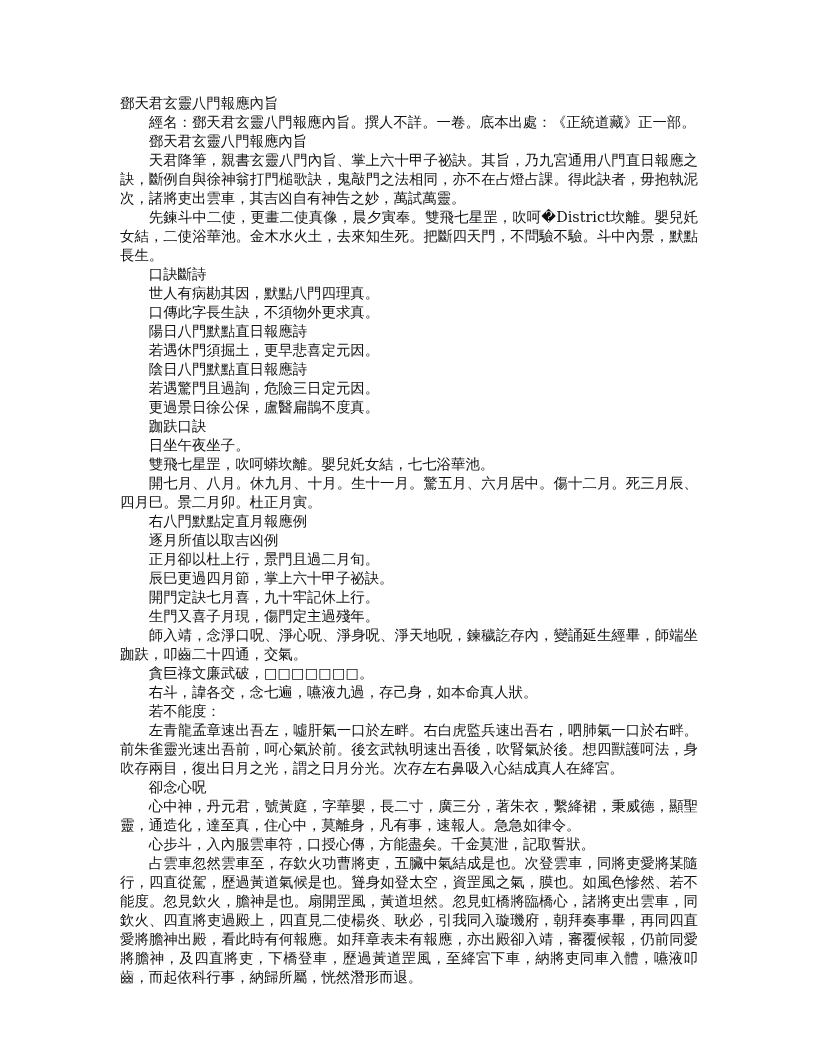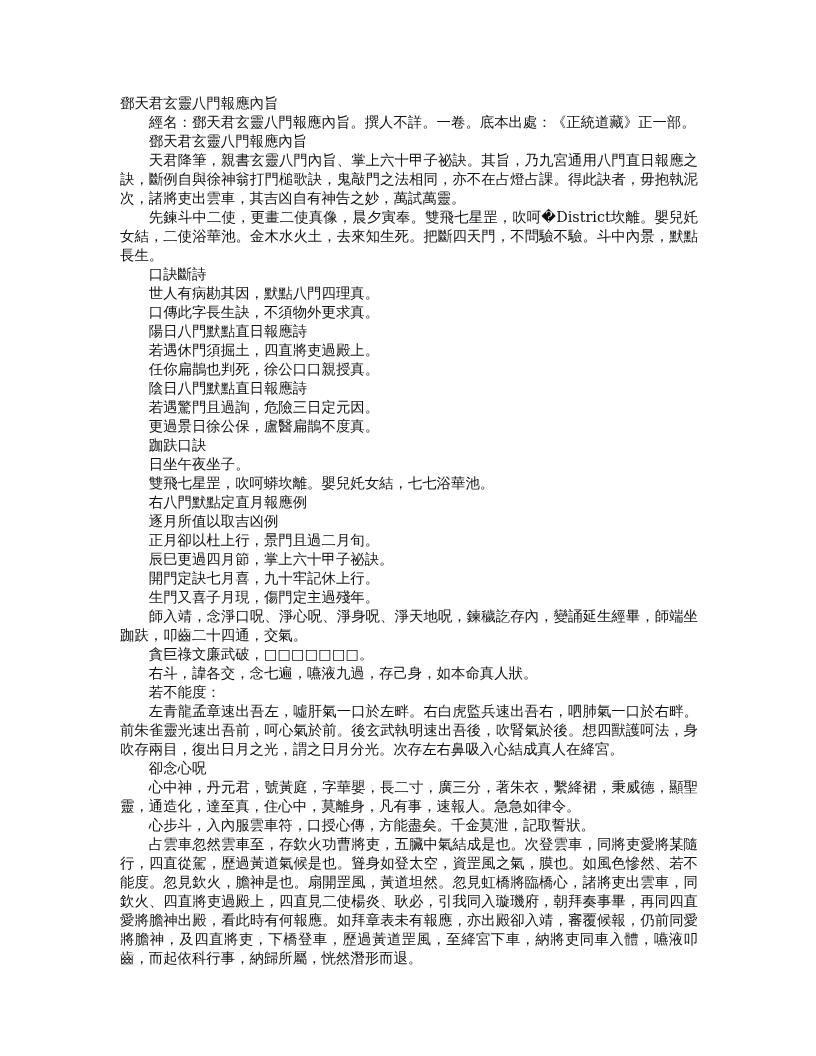--- a/index.html
+++ b/index.html
@@ -24,28 +24,28 @@
 <div class="page">
   <p class="p title">鄧天君玄靈八門報應內旨</p>
   <p class="p indent">經名：鄧天君玄靈八門報應內旨。撰人不詳。一卷。底本出處：《正統道藏》正一部。</p>
   <p class="p indent">鄧天君玄靈八門報應內旨</p>
   <p class="p indent">天君降筆，親書玄靈八門內旨、掌上六十甲子祕訣。其旨，乃九宮通用八門直日報應之訣，斷例自與徐神翁打門槌歌訣，鬼敲門之法相同，亦不在占燈占課。得此訣者，毋抱執泥次，諸將吏出雲車，其吉凶自有神告之妙，萬試萬靈。</p>
   <p class="p indent">先鍊斗中二使，更畫二使真像，晨夕寅奉。雙飛七星罡，吹呵�District坎離。嬰兒奼女結，二使浴華池。金木水火土，去來知生死。把斷四天門，不問驗不驗。斗中內景，默點長生。</p>
   <p class="p indent">口訣斷詩</p>
   <p class="p indent">世人有病勘其因，默點八門四理真。</p>
   <p class="p indent">口傳此字長生訣，不須物外更求真。</p>
   <p class="p indent">陽日八門默點直日報應詩</p>
-  <p class="p indent">若遇休門須掘土，四直將吏過殿上。</p>
-  <p class="p indent">任你扁鵲也判死，徐公口口親授真。</p>
+  <p class="p indent">若遇休門須掘土，更早悲喜定元因。</p>
   <p class="p indent">陰日八門默點直日報應詩</p>
   <p class="p indent">若遇驚門且過詢，危險三日定元因。</p>
   <p class="p indent">更過景日徐公保，盧醫扁鵲不度真。</p>
   <p class="p indent">跏趺口訣</p>
   <p class="p indent">日坐午夜坐子。</p>
   <p class="p indent">雙飛七星罡，吹呵蟒坎離。嬰兒奼女結，七七浴華池。</p>
+  <p class="p indent">開七月、八月。休九月、十月。生十一月。驚五月、六月居中。傷十二月。死三月辰、四月巳。景二月卯。杜正月寅。</p>
   <p class="p indent">右八門默點定直月報應例</p>
   <p class="p indent">逐月所值以取吉凶例</p>
   <p class="p indent">正月卻以杜上行，景門且過二月旬。</p>
   <p class="p indent">辰巳更過四月節，掌上六十甲子祕訣。</p>
   <p class="p indent">開門定訣七月喜，九十牢記休上行。</p>
   <p class="p indent">生門又喜子月現，傷門定主過殘年。</p>
   <p class="p indent">師入靖，念淨口呪、淨心呪、淨身呪、淨天地呪，鍊穢訖存內，變誦延生經畢，師端坐跏趺，叩齒二十四通，交氣。</p>
   <p class="p indent">貪巨祿文廉武破，□□□□□□□。</p>
   <p class="p indent">右斗，諱各交，念七遍，嚥液九過，存己身，如本命真人狀。</p>
   <p class="p indent">若不能度：</p>

